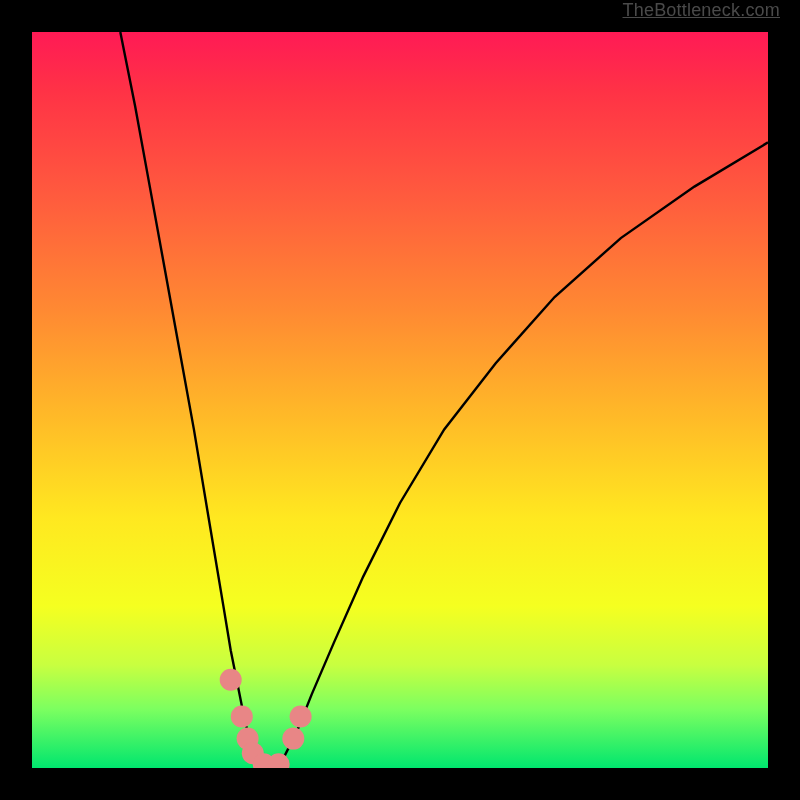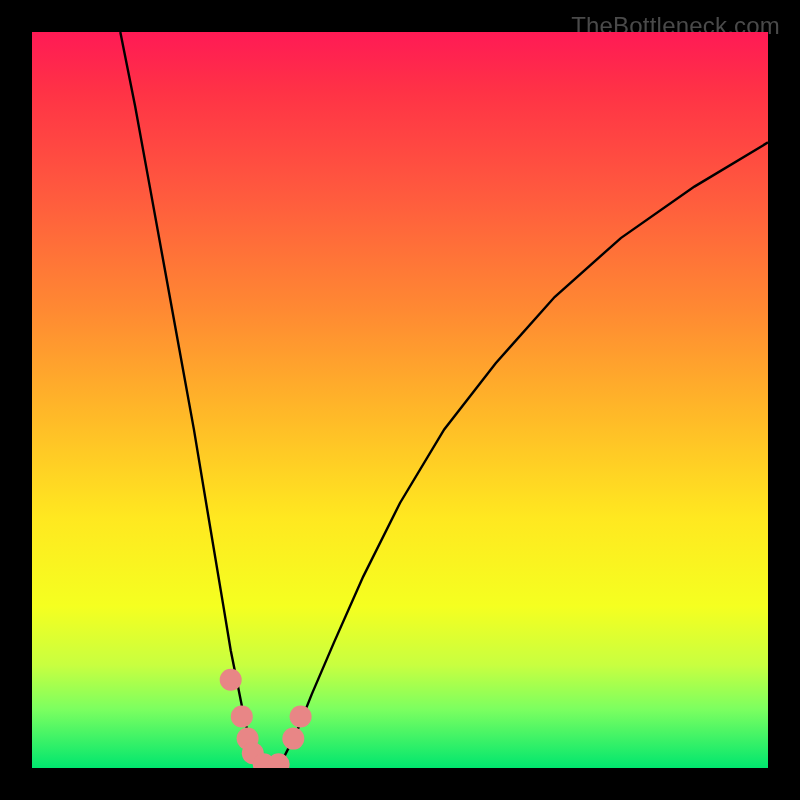--- a/index.html
+++ b/index.html
@@ -34,25 +34,26 @@
       #ffb928 52%,
       #ffe820 66%,
       #f5ff20 78%,
       #c8ff40 86%,
       #7cff60 92%,
       #00e66e 100%
     );
   }
   .attribution {
     position: absolute;
-    top: 12px;
+    top: 0;
     right: 20px;
     color: #4a4a4a;
-    font-size: 24px;
+    font-size: 18px;
     letter-spacing: 0.2px;
+    text-decoration: underline;
   }
   svg.curves {
     position: absolute;
     top: 0;
     left: 0;
     width: 736px;
     height: 736px;
   }
   .curve-line {
     fill: none;

